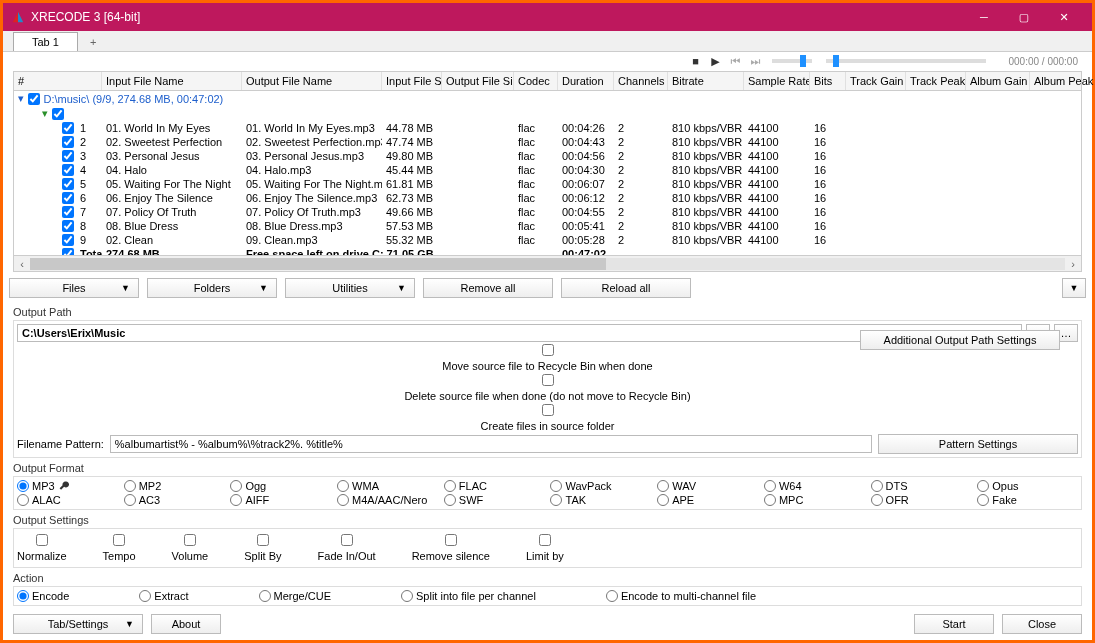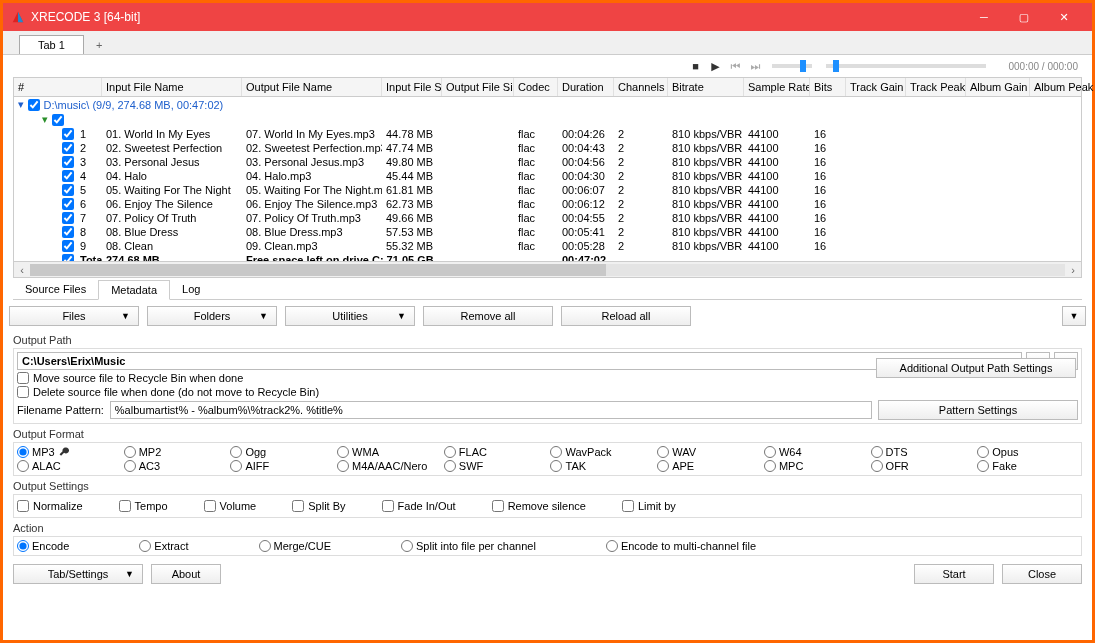--- a/index.html
+++ b/index.html
@@ -1,23 +1,23 @@
 <!DOCTYPE html>
 <html><head>
 <meta charset="utf-8">
 <style>
 * { box-sizing: border-box; margin: 0; padding: 0; }
 body { font-family: "Segoe UI", Tahoma, sans-serif; font-size: 11px; background: #fff; overflow: hidden; }
 .frame { width: 1095px; height: 643px; border: 3px solid #ff6600; display: flex; flex-direction: column; }
-.titlebar { background: #ef4444; color: #fff; height: 28px; display: flex; align-items: center; padding: 0 8px; }
+.titlebar { background: #be185d; color: #fff; height: 28px; display: flex; align-items: center; padding: 0 8px; }
 .titlebar .logo { width: 14px; height: 14px; margin-right: 6px; }
 .titlebar .title { flex: 1; font-size: 12px; }
 .titlebar .winbtn { width: 40px; height: 28px; display: flex; align-items: center; justify-content: center; cursor: pointer; }
 
-.tabbar { background: #f0f0f0; border-bottom: 1px solid #ccc; height: 24px; display: flex; align-items: flex-end; padding-left: 16px; }
+.tabbar { background: #f0f0f0; border-bottom: 1px solid #ccc; height: 24px; display: flex; align-items: flex-end; padding-left: 10px; }
 .doctab { border: 1px solid #aaa; border-bottom: none; padding: 3px 18px; background: #fff; font-size: 11px; cursor: pointer; }
 .addtab { padding: 3px 12px; cursor: pointer; color: #666; }
 
 .player { height: 22px; display: flex; align-items: center; justify-content: flex-end; padding: 0 14px; background: #fff; gap: 6px; }
 .player .pbtn { width: 14px; text-align: center; cursor: pointer; color: #333; font-size: 11px; }
 .player .slider { width: 90px; height: 4px; background: #ddd; position: relative; margin: 0 4px; }
 .player .slider .thumb { position: absolute; width: 6px; height: 12px; background: #1e90ff; top: -4px; }
 .player .time { color: #888; font-size: 10px; margin-left: 12px; }
 
 .gridwrap { border: 1px solid #ccc; margin: 0 10px; }
@@ -47,40 +47,40 @@
 .flatbtn { border: 1px solid #bbb; background: linear-gradient(#fff,#eee); padding: 3px 6px; text-align: center; cursor: pointer; font-size: 11px; }
 .flex1 { flex: 1; }
 .widebtn { flex: 0 0 130px; }
 
 .section { margin: 2px 10px; }
 .seclabel { font-size: 11px; color: #333; margin-bottom: 2px; }
 .group { border: 1px solid #ddd; padding: 3px; }
 .pathrow { display: flex; gap: 4px; }
 .pathrow input { flex: 1; border: 1px solid #bbb; padding: 2px 4px; font-size: 11px; font-weight: bold; }
 .smallbtn { width: 24px; border: 1px solid #bbb; background: linear-gradient(#fff,#eee); cursor: pointer; display: flex; align-items: center; justify-content: center; }
-.chk { display: flex; align-items: center; gap: 4px; font-size: 11px; margin: 2px 0; }
+.chk { display: flex; align-items: center; gap: 4px; font-size: 11px; margin: 2px 0; flex-direction: column; }
 .chk input { margin: 0; }
 .patternrow { display: flex; gap: 6px; align-items: center; margin-top: 2px; }
 .patternrow input { flex: 1; border: 1px solid #bbb; padding: 2px 4px; font-size: 11px; }
 .rightbtn { width: 200px; border: 1px solid #bbb; background: linear-gradient(#fff,#eee); padding: 3px; text-align: center; cursor: pointer; font-size: 11px; }
 
 .fmtgrid { display: grid; grid-template-columns: repeat(10, 1fr); gap: 2px 6px; }
 .radio { display: flex; align-items: center; gap: 3px; font-size: 11px; cursor: pointer; }
 .radio input { margin: 0; }
 .wrench { width: 12px; height: 12px; }
 
 .actiongrid { display: flex; gap: 70px; }
 .settingsgrid { display: flex; gap: 36px; }
 
 .footer { display: flex; gap: 8px; margin: 6px 10px; align-items: center; }
 .footer .spacer { flex: 1; }
 
 input[type=checkbox] { width: 12px; height: 12px; }
 input[type=radio] { width: 12px; height: 12px; }
-.toprightcol { position: absolute; right: 6px; display: flex; flex-direction: column; gap: 4px; }
+.toprightcol { position: absolute; right: 22px; display: flex; flex-direction: column; gap: 4px; }
 .relpos { position: relative; }
 </style>
 </head>
 <body>
 
 <div class="frame">
 
   <div class="titlebar">
     <svg class="logo" viewBox="0 0 16 16">
         <polygon points="8,2 14,14 2,14" fill="#d22"></polygon>
@@ -136,21 +136,21 @@
         <span>D:\music\ (9/9, 274.68 MB, 00:47:02)</span>
       </div>
       <div class="treerow green">
         <span>▾</span>
         <input type="checkbox" checked="" style="">
       </div>
 
     <div class="gridrow">
           <div class="cb"><input type="checkbox" checked="" style=""> 1</div>
   <div>01. World In My Eyes</div>
-          <div>07. World In My Eyes.mp3</div>
+          <div>01. World In My Eyes.mp3</div>
           <div>44.78 MB</div>
           <div></div>
   <div>flac</div>
           <div>00:04:26</div>
           <div>2</div>
   <div>810 kbps/VBR</div>
           <div>44100</div>
           <div>16</div>
           <div></div>
           <div></div>
@@ -271,21 +271,21 @@
   <div>810 kbps/VBR</div>
           <div>44100</div>
           <div>16</div>
           <div></div>
           <div></div>
           <div></div>
           <div></div>
         </div>
         <div class="gridrow">
           <div class="cb"><input type="checkbox" checked="" style=""> 9</div>
-  <div>08. Clean</div>
+  <div>02. Clean</div>
           <div>09. Clean.mp3</div>
           <div>55.32 MB</div>
           <div></div>
   <div>flac</div>
           <div>00:05:28</div>
           <div>2</div>
   <div>810 kbps/VBR</div>
           <div>44100</div>
           <div>16</div>
           <div></div>
@@ -310,25 +310,20 @@
         </div>
       </div>
     <div class="hscroll">
       <div class="arrow" style="left:0">‹</div>
       <div class="track"></div>
       <div class="thumb"></div>
       <div class="arrow" style="right:0">›</div>
     </div>
   </div>
 
-  <div class="subtabs">
-    <div class="subtab">Source Files</div>
-    <div class="subtab metadata">Metadata</div>
-    <div class="subtab">Log</div>
-  </div>
 
   <div class="btnrow">
     <div class="dropbtn">
         <span>Files</span>
         <span class="caret">▼</span>
       </div>
     <div class="dropbtn">
         <span>Folders</span>
         <span class="caret">▼</span>
       </div>
@@ -353,20 +348,24 @@
         <div class="smallbtn">…</div>
       </div>
       <label class="chk">
           <input type="checkbox" style="">
           <span>Move source file to Recycle Bin when done</span>
         </label>
       <label class="chk">
           <input type="checkbox" style="">
           <span>Delete source file when done (do not move to Recycle Bin)</span>
         </label>
+      <label class="chk">
+          <input type="checkbox" style="">
+          <span>Create files in source folder</span>
+        </label>
       <div class="toprightcol" style="top:24px">
         <div class="rightbtn">Additional Output Path Settings</div>
       </div>
       <div class="patternrow">
         <span>Filename Pattern:</span>
         <input type="text" value="%albumartist% - %album%\%track2%. %title%" style="">
         <div class="rightbtn">Pattern Settings</div>
       </div>
     </div>
   </div>

